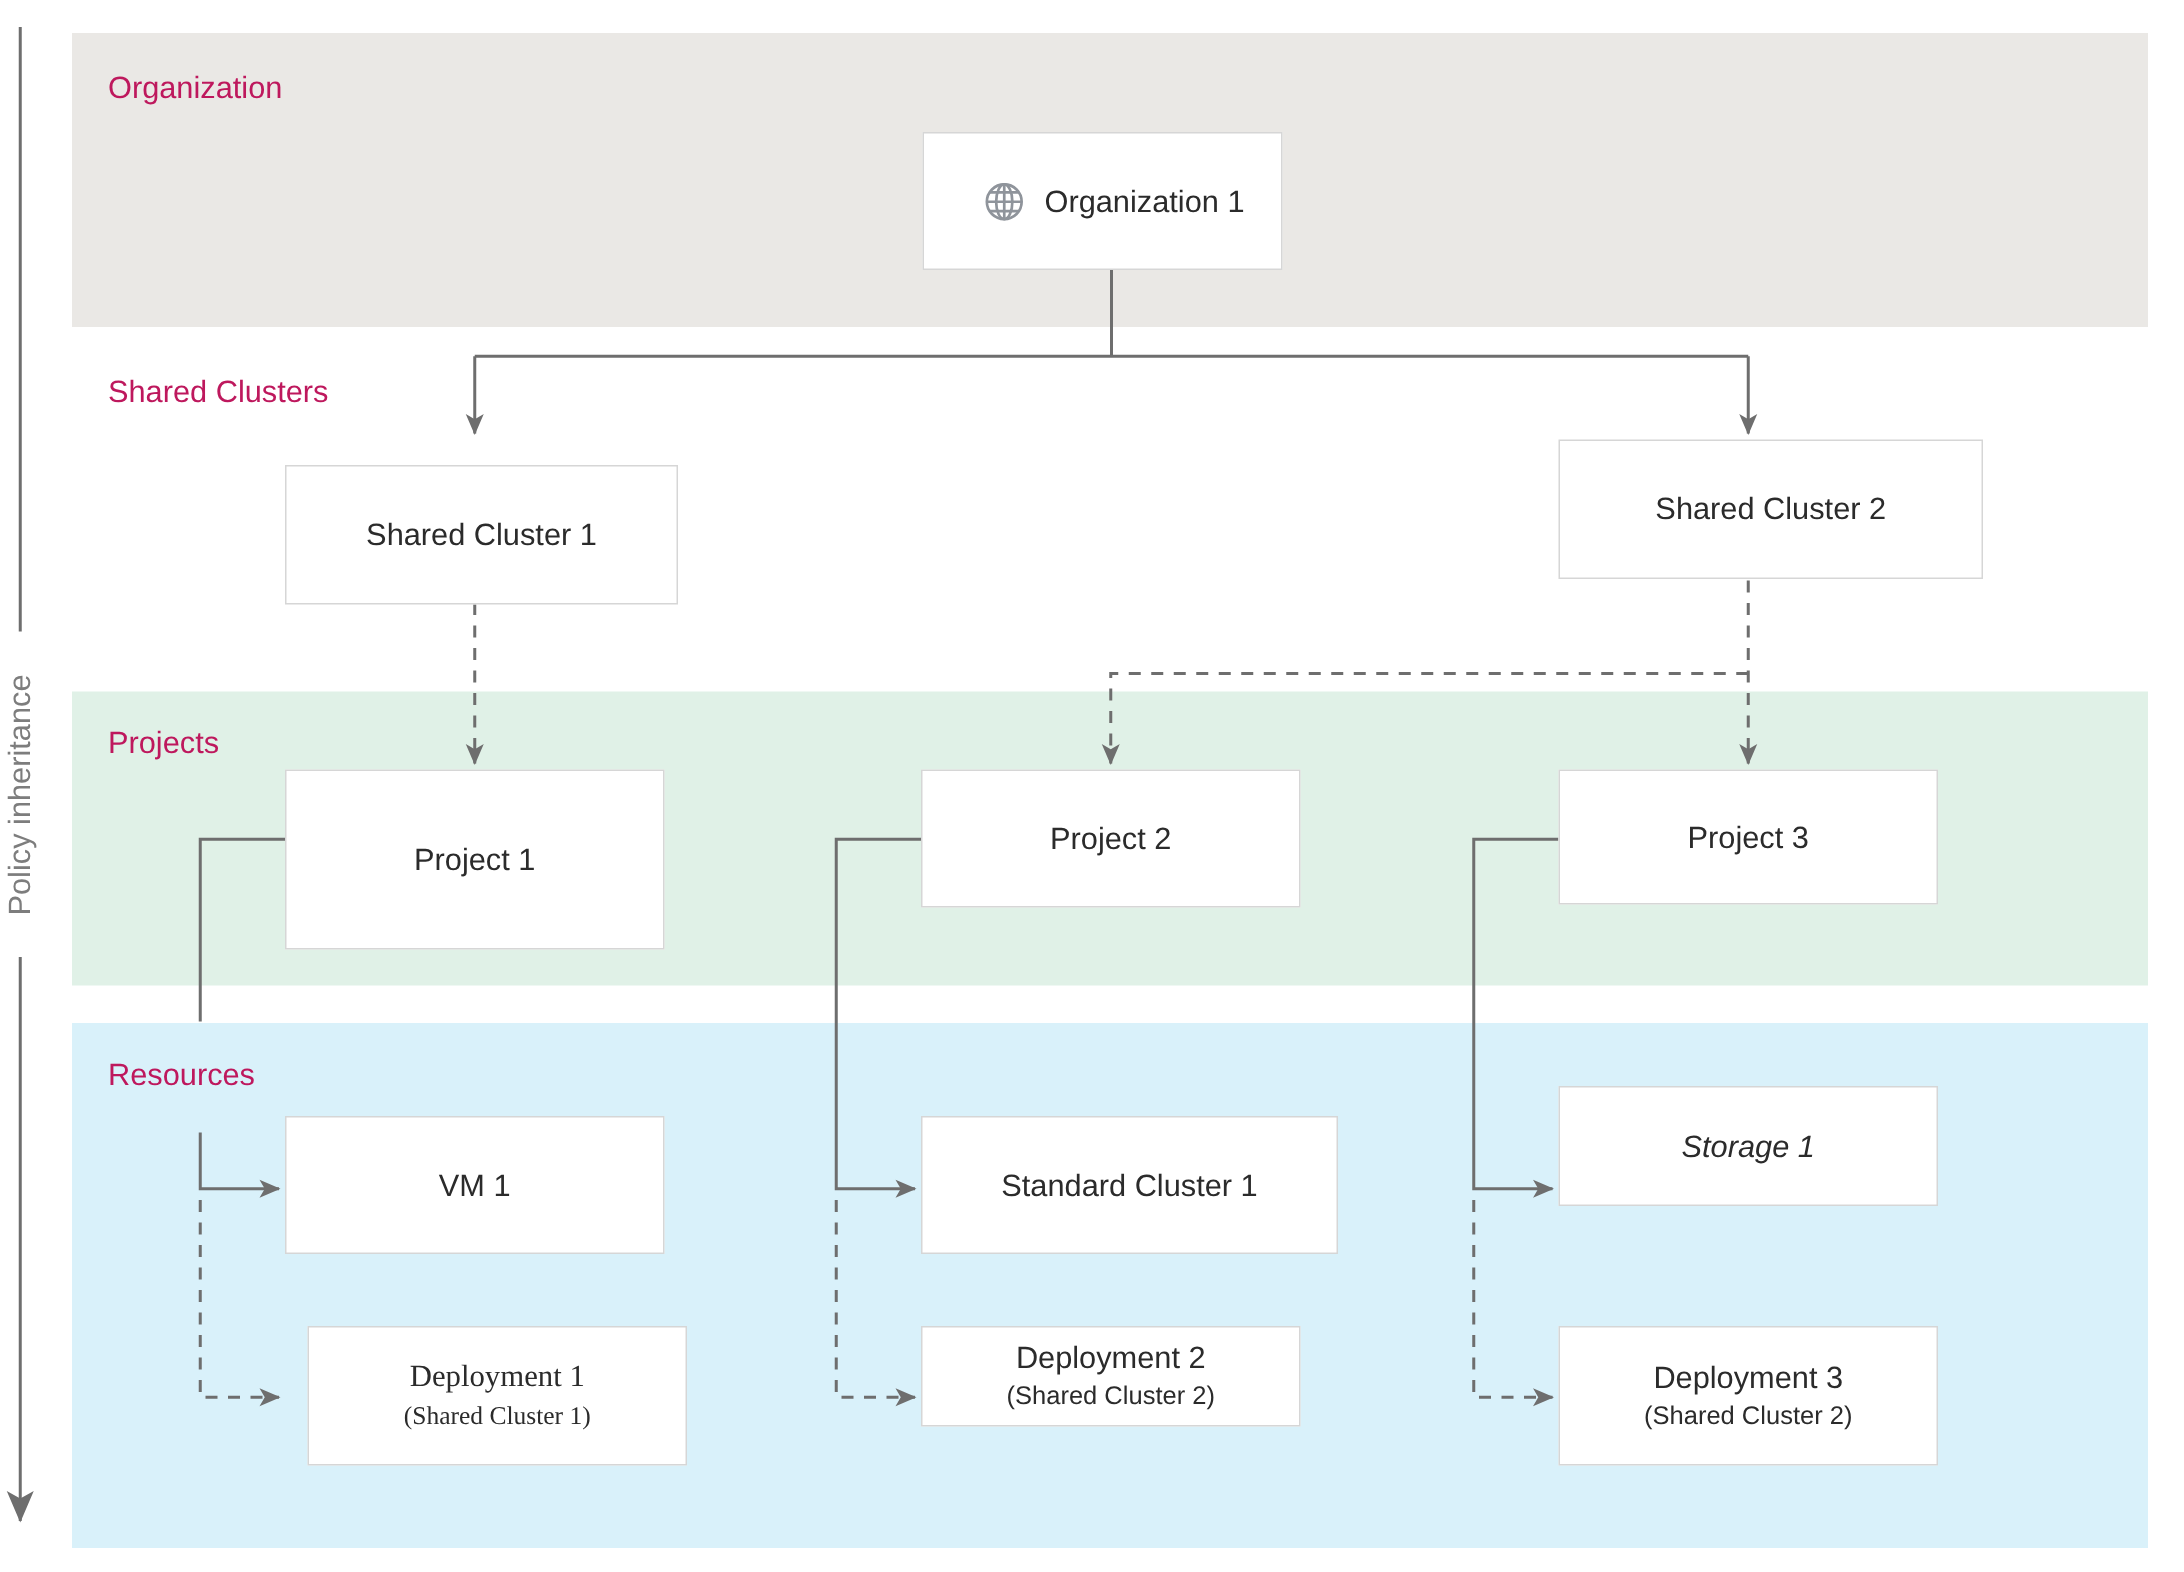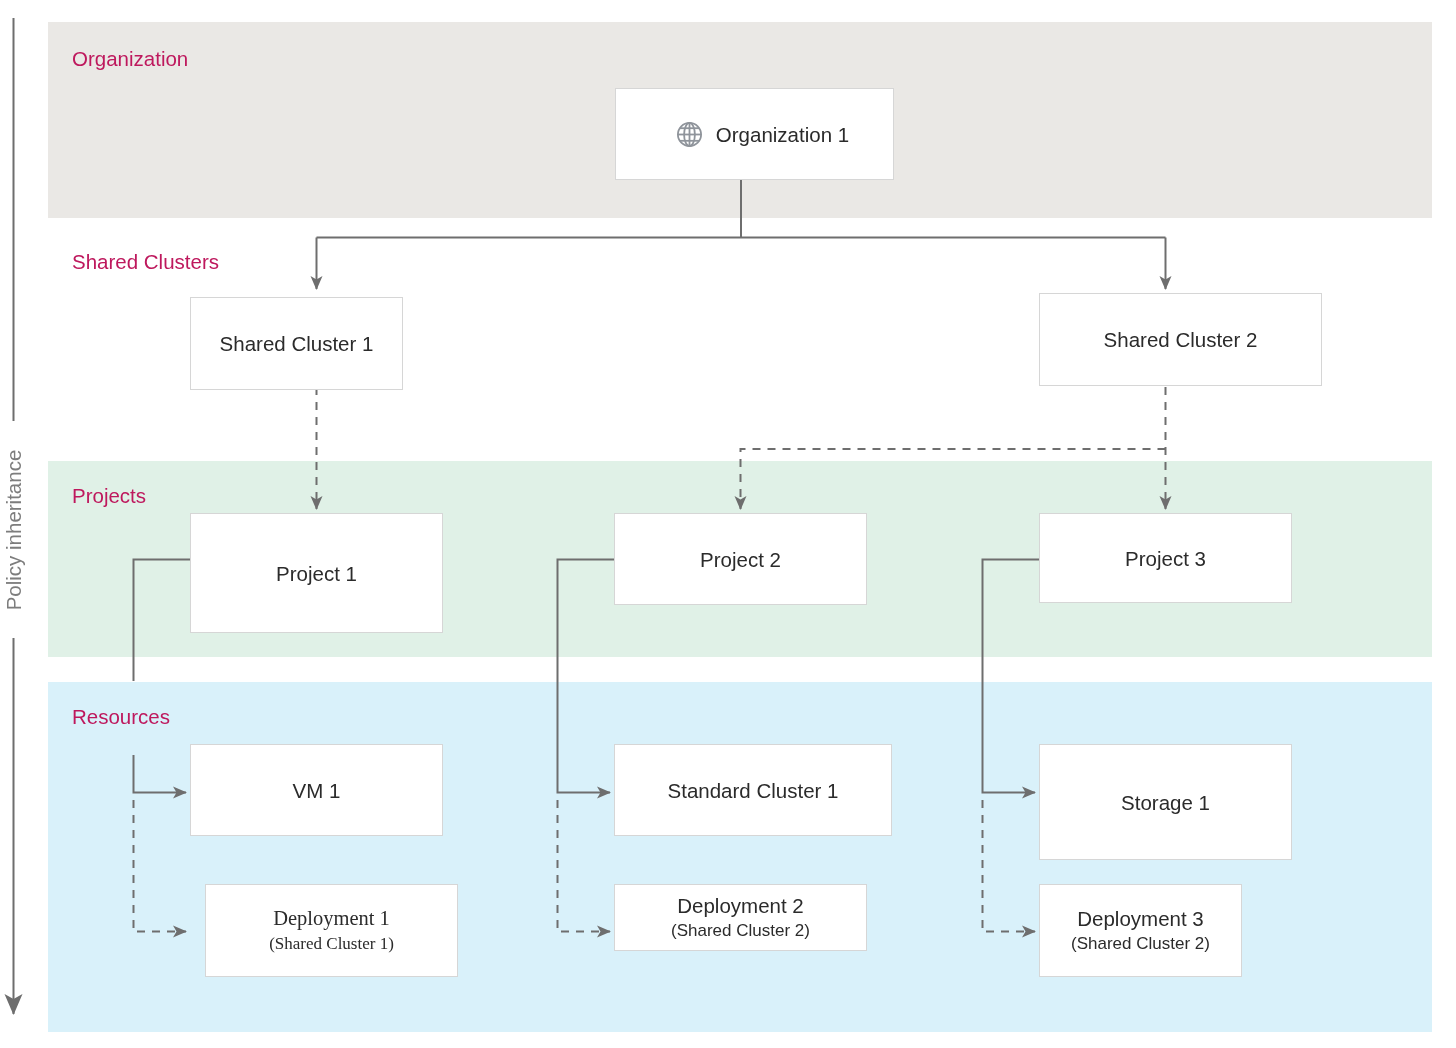--- a/index.html
+++ b/index.html
@@ -91,37 +91,37 @@
     </g>
 
     <g>
       <path class="edge" d="M1039,559.5 L982.5,559.5 L982.5,792.5 L1035,792.5" marker-end="url(#arrow)"></path>
       <path class="edge dashed" d="M982.5,800 L982.5,931.5 L1035,931.5" marker-end="url(#arrow)"></path>
     </g>
   </svg>
 
   <div class="policy-label">Policy inheritance</div>
 
-  <div class="node" style="left:615px;top:88px;width:279px;height:92px;padding-left:16px;">
+  <div class="node" style="left:615px;top:88px;width:240px;height:92px;padding-left:16px;">
     <div class="row">
       <span style="display:inline-flex;">
         <svg width="27" height="27" viewBox="0 0 27 27" fill="none" stroke="#8f949b" stroke-width="1.8">
           <circle cx="13.5" cy="13.5" r="11.6"></circle>
           <line x1="1.9" y1="13.5" x2="25.1" y2="13.5"></line>
           <line x1="3.8" y1="7.2" x2="23.2" y2="7.2"></line>
           <line x1="3.8" y1="19.8" x2="23.2" y2="19.8"></line>
           <ellipse cx="13.5" cy="13.5" rx="5.4" ry="11.6"></ellipse>
           <line x1="13.5" y1="1.9" x2="13.5" y2="25.1"></line>
         </svg>
       </span>
       <span>Organization 1</span>
     </div>
   </div>
 
-  <div class="node" style="left:190px;top:297px;width:213px;height:93px;">
+  <div class="node" style="left:190px;top:310px;width:262px;height:93px;">
     <span>Shared Cluster 1</span>
   </div>
   <div class="node" style="left:1039px;top:293px;width:283px;height:93px;">
     <span>Shared Cluster 2</span>
   </div>
 
   <div class="node" style="left:190px;top:513px;width:253px;height:120px;">
     <span>Project 1</span>
   </div>
   <div class="node" style="left:614px;top:513px;width:253px;height:92px;">
@@ -130,30 +130,30 @@
   <div class="node" style="left:1039px;top:513px;width:253px;height:90px;">
     <span>Project 3</span>
   </div>
 
   <div class="node" style="left:190px;top:744px;width:253px;height:92px;">
     <span>VM 1</span>
   </div>
   <div class="node" style="left:614px;top:744px;width:278px;height:92px;">
     <span>Standard Cluster 1</span>
   </div>
-  <div class="node" style="left:1039px;top:744px;width:253px;height:116px;">
+  <div class="node" style="left:1039px;top:724px;width:253px;height:80px;font-style:italic;">
     <span>Storage 1</span>
   </div>
 
   <div class="node" style="left:205px;top:884px;width:253px;height:93px;font-family:Liberation Serif, serif;">
     <span>Deployment 1</span>
     <span class="sub">(Shared Cluster 1)</span>
   </div>
   <div class="node" style="left:614px;top:884px;width:253px;height:67px;">
     <span>Deployment 2</span>
     <span class="sub">(Shared Cluster 2)</span>
   </div>
-  <div class="node" style="left:1039px;top:884px;width:203px;height:93px;text-align:center;">
+  <div class="node" style="left:1039px;top:884px;width:253px;height:93px;text-align:center;">
     <span>Deployment 3</span>
     <span class="sub">(Shared Cluster 2)</span>
   </div>
 
 </div>
 
 </body></html>

